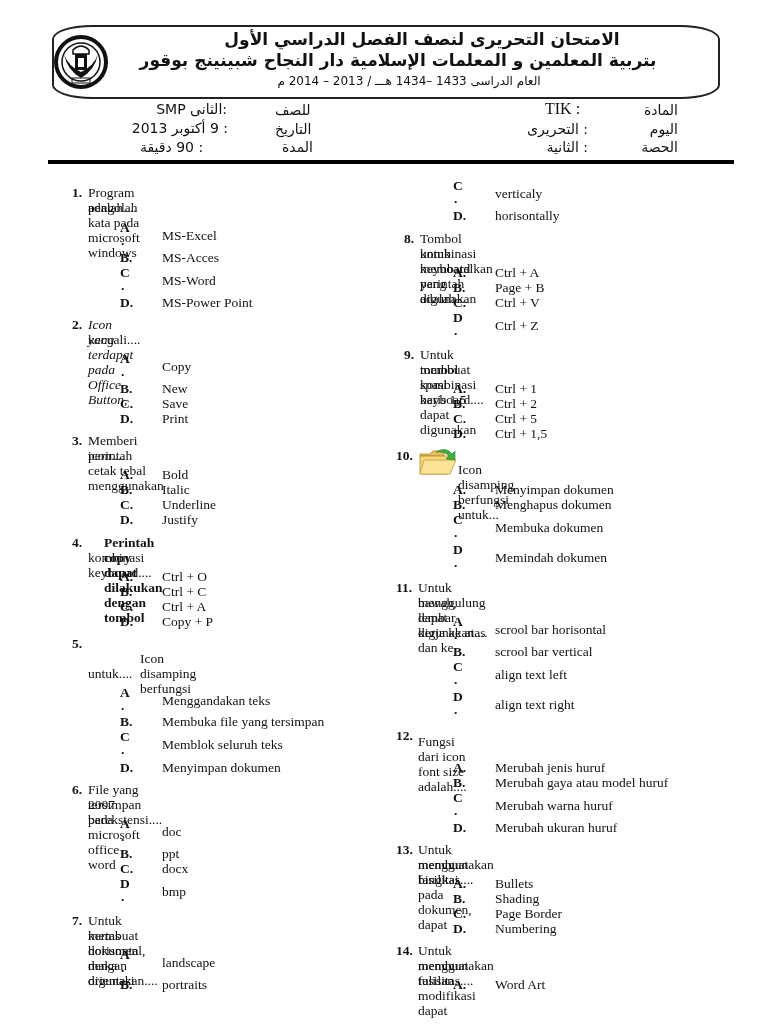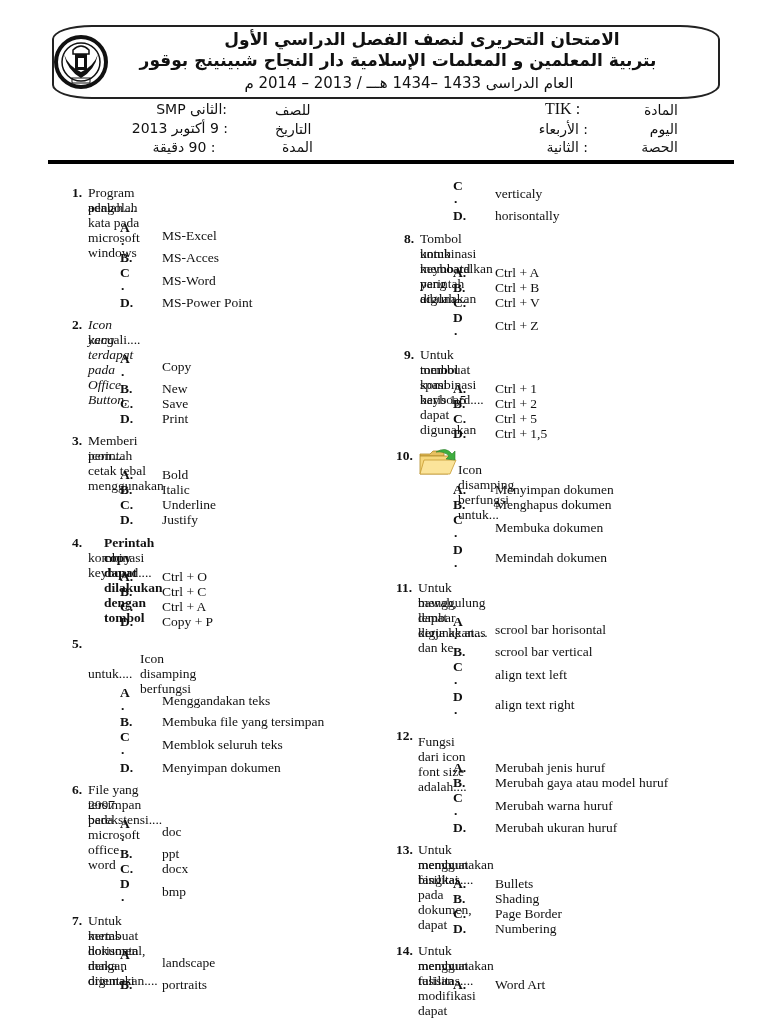--- a/index.html
+++ b/index.html
@@ -7,21 +7,21 @@
          font-family: "Liberation Serif", "DejaVu Serif", serif; color: #111; }
 
   .header-box { position: absolute; left: 52px; top: 25px; width: 664px; height: 70px;
     border: 2px solid #222; border-radius: 40px / 14px; }
   .header-box::before { content: ""; position: absolute; left: -3px; top: 6px; bottom: 6px; width: 3px; }
   .logo { position: absolute; left: 54px; top: 32px; width: 54px; height: 60px; }
   .hdr-line { position: absolute; left: 0; right: 0; text-align: center; direction: rtl;
     font-family: "DejaVu Sans", sans-serif; }
   .hdr-line1 { top: 29px; font-size: 17px; font-weight: bold; padding-left: 76px; }
   .hdr-line2 { top: 50px; font-size: 17px; font-weight: bold; padding-left: 28px; }
-  .hdr-line3 { top: 74px; font-size: 15px; padding-left: 50px; }
+  .hdr-line3 { top: 74px; font-size: 12px; padding-left: 50px; }
 
   .meta { position: absolute; font-size: 14px; font-family: "DejaVu Sans", sans-serif; white-space: nowrap; }
   .meta.ltrval { font-family: "Liberation Serif", serif; font-size: 16px; }
   .rule { position: absolute; left: 48px; top: 160px; width: 686px; height: 4px; background: #000; }
 
   .q { position: absolute; font-size: 13.5px; line-height: 15px; }
   .qnum { position: absolute; font-weight: bold; }
   .qtext { position: absolute; }
   .opt { position: absolute; font-size: 13.5px; line-height: 15px; }
   .opt .ol { position: absolute; font-weight: bold; left: 0; top: 0; }
@@ -44,30 +44,30 @@
   <rect x="24" y="26" width="6" height="9" fill="#fff"></rect>
   <rect x="18" y="46" width="18" height="5" fill="none" stroke="#111" stroke-width="1"></rect>
 </svg>
 <div class="hdr-line hdr-line1">الامتحان التحريرى لنصف الفصل الدراسي الأول</div>
 <div class="hdr-line hdr-line2">بتربية المعلمين و المعلمات الإسلامية دار النجاح شبينينج بوقور</div>
 <div class="hdr-line hdr-line3">العام الدراسى 1433 –1434 هـــ / 2013 – 2014 م</div>
 
 <div class="meta" style="right:90px; top:102px;">المادة</div>
 <div class="meta ltrval" style="left:545px; top:100px;">TIK :</div>
 <div class="meta" style="right:90px; top:121px;">اليوم</div>
-<div class="meta" style="right:180px; top:121px; direction:rtl;">: الأربعاء</div>
+<div class="meta" style="right:180px; top:121px; direction:rtl;">: التحريرى</div>
 <div class="meta" style="right:90px; top:139px;">الحصة</div>
 <div class="meta" style="right:180px; top:139px; direction:rtl;">: الثانية</div>
 
 <div class="meta" style="left:275px; top:102px;">للصف</div>
 <div class="meta" style="left:145px; top:101px; direction:rtl; width:82px; text-align:right;">:الثانى SMP</div>
 <div class="meta" style="left:275px; top:121px;">التاريخ</div>
 <div class="meta" style="left:118px; top:120px; direction:rtl; width:110px; ">: 9 أكتوبر 2013</div>
 <div class="meta" style="left:282px; top:139px;">المدة</div>
-<div class="meta" style="left:140px; top:139px; direction:rtl; width:88px; text-align:center;">: 90 دقيقة</div>
+<div class="meta" style="left:140px; top:139px; direction:rtl; width:88px; text-align:left;">: 90 دقيقة</div>
 
 <div class="rule"></div>
 
 <div class="q">
   <span class="qnum" style="left:72px; top:185px;">1.</span>
   <span class="qtext" style="left:88px; top:185px;">Program pengolah kata pada microsoft windows</span>
   <span class="qtext" style="left:88px; top:200px;">adalah....</span>
 </div>
 <div class="opt tall" style="left:120px; top:220px;">
     <span class="ol split">A</span>
@@ -223,21 +223,21 @@
   <span class="qnum" style="left:404px; top:231px;">8.</span>
   <span class="qtext" style="left:420px; top:231px;">Tombol kombinasi keyboard yang digunakan</span>
   <span class="qtext" style="left:420px; top:246px;">untuk membatalkan perintah adalah....</span>
 </div>
 <div class="opt" style="left:453px; top:265px;">
     <span class="ol">A.</span>
     <span class="ov">Ctrl + A</span>
   </div>
 <div class="opt" style="left:453px; top:280px;">
     <span class="ol">B.</span>
-    <span class="ov">Ctrl + B</span>
+    <span class="ov">Page + B</span>
   </div>
 <div class="opt" style="left:453px; top:295px;">
     <span class="ol">C.</span>
     <span class="ov">Ctrl + V</span>
   </div>
 <div class="opt tall" style="left:453px; top:310px;">
     <span class="ol split">D</span>
     <span class="ov">Ctrl + Z</span>
   </div>
 

